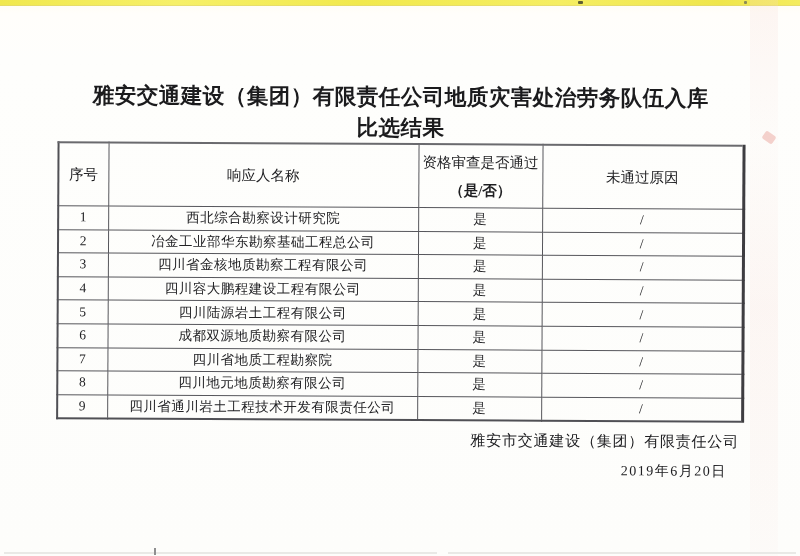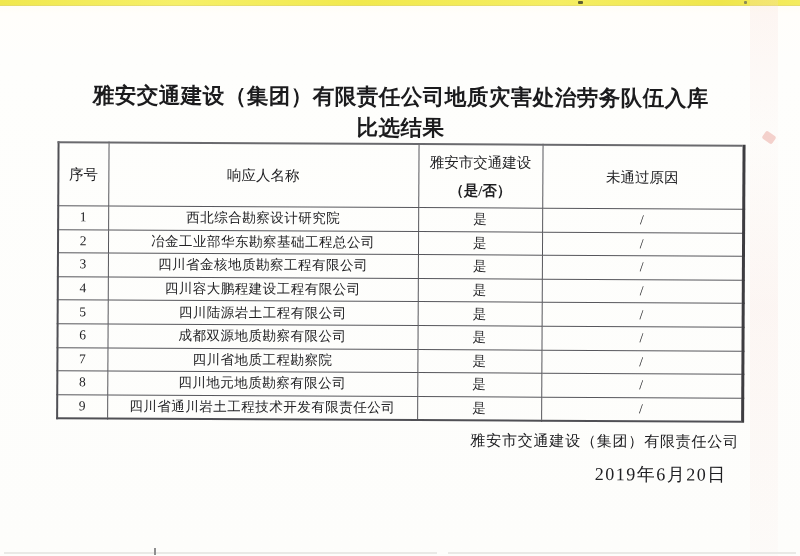--- a/index.html
+++ b/index.html
@@ -108,21 +108,21 @@
     top: 431px;
     right: 60px;
     font-size: 15px;
     letter-spacing: 0.8px;
     color: #202023;
   }
   .date {
     position: absolute;
     top: 461px;
     right: 72px;
-    font-size: 18px;
+    font-size: 14px;
     letter-spacing: 1.5px;
     color: #202023;
   }
   .bottom-line {
     position: absolute;
     bottom: 2px;
     height: 2px;
     background: #e9e9e6;
   }
   .bottom-line.seg1 { left: 4px; width: 433px; }
@@ -157,21 +157,21 @@
         <col style="width:50px">
         <col style="width:310px">
         <col style="width:124px">
         <col style="width:201px">
       </colgroup>
       <thead>
         <tr>
           <th>序号</th>
           <th>响应人名称</th>
           <th>
-            <div>雅安市交通建设</div>
+            <div>资格审查是否通过</div>
             <div class="qual-line2">（是/否）</div>
           </th>
           <th>未通过原因</th>
         </tr>
       </thead>
       <tbody id="rows">
           <tr>
             <td>1</td>
             <td>西北综合勘察设计研究院</td>
             <td>是</td>

